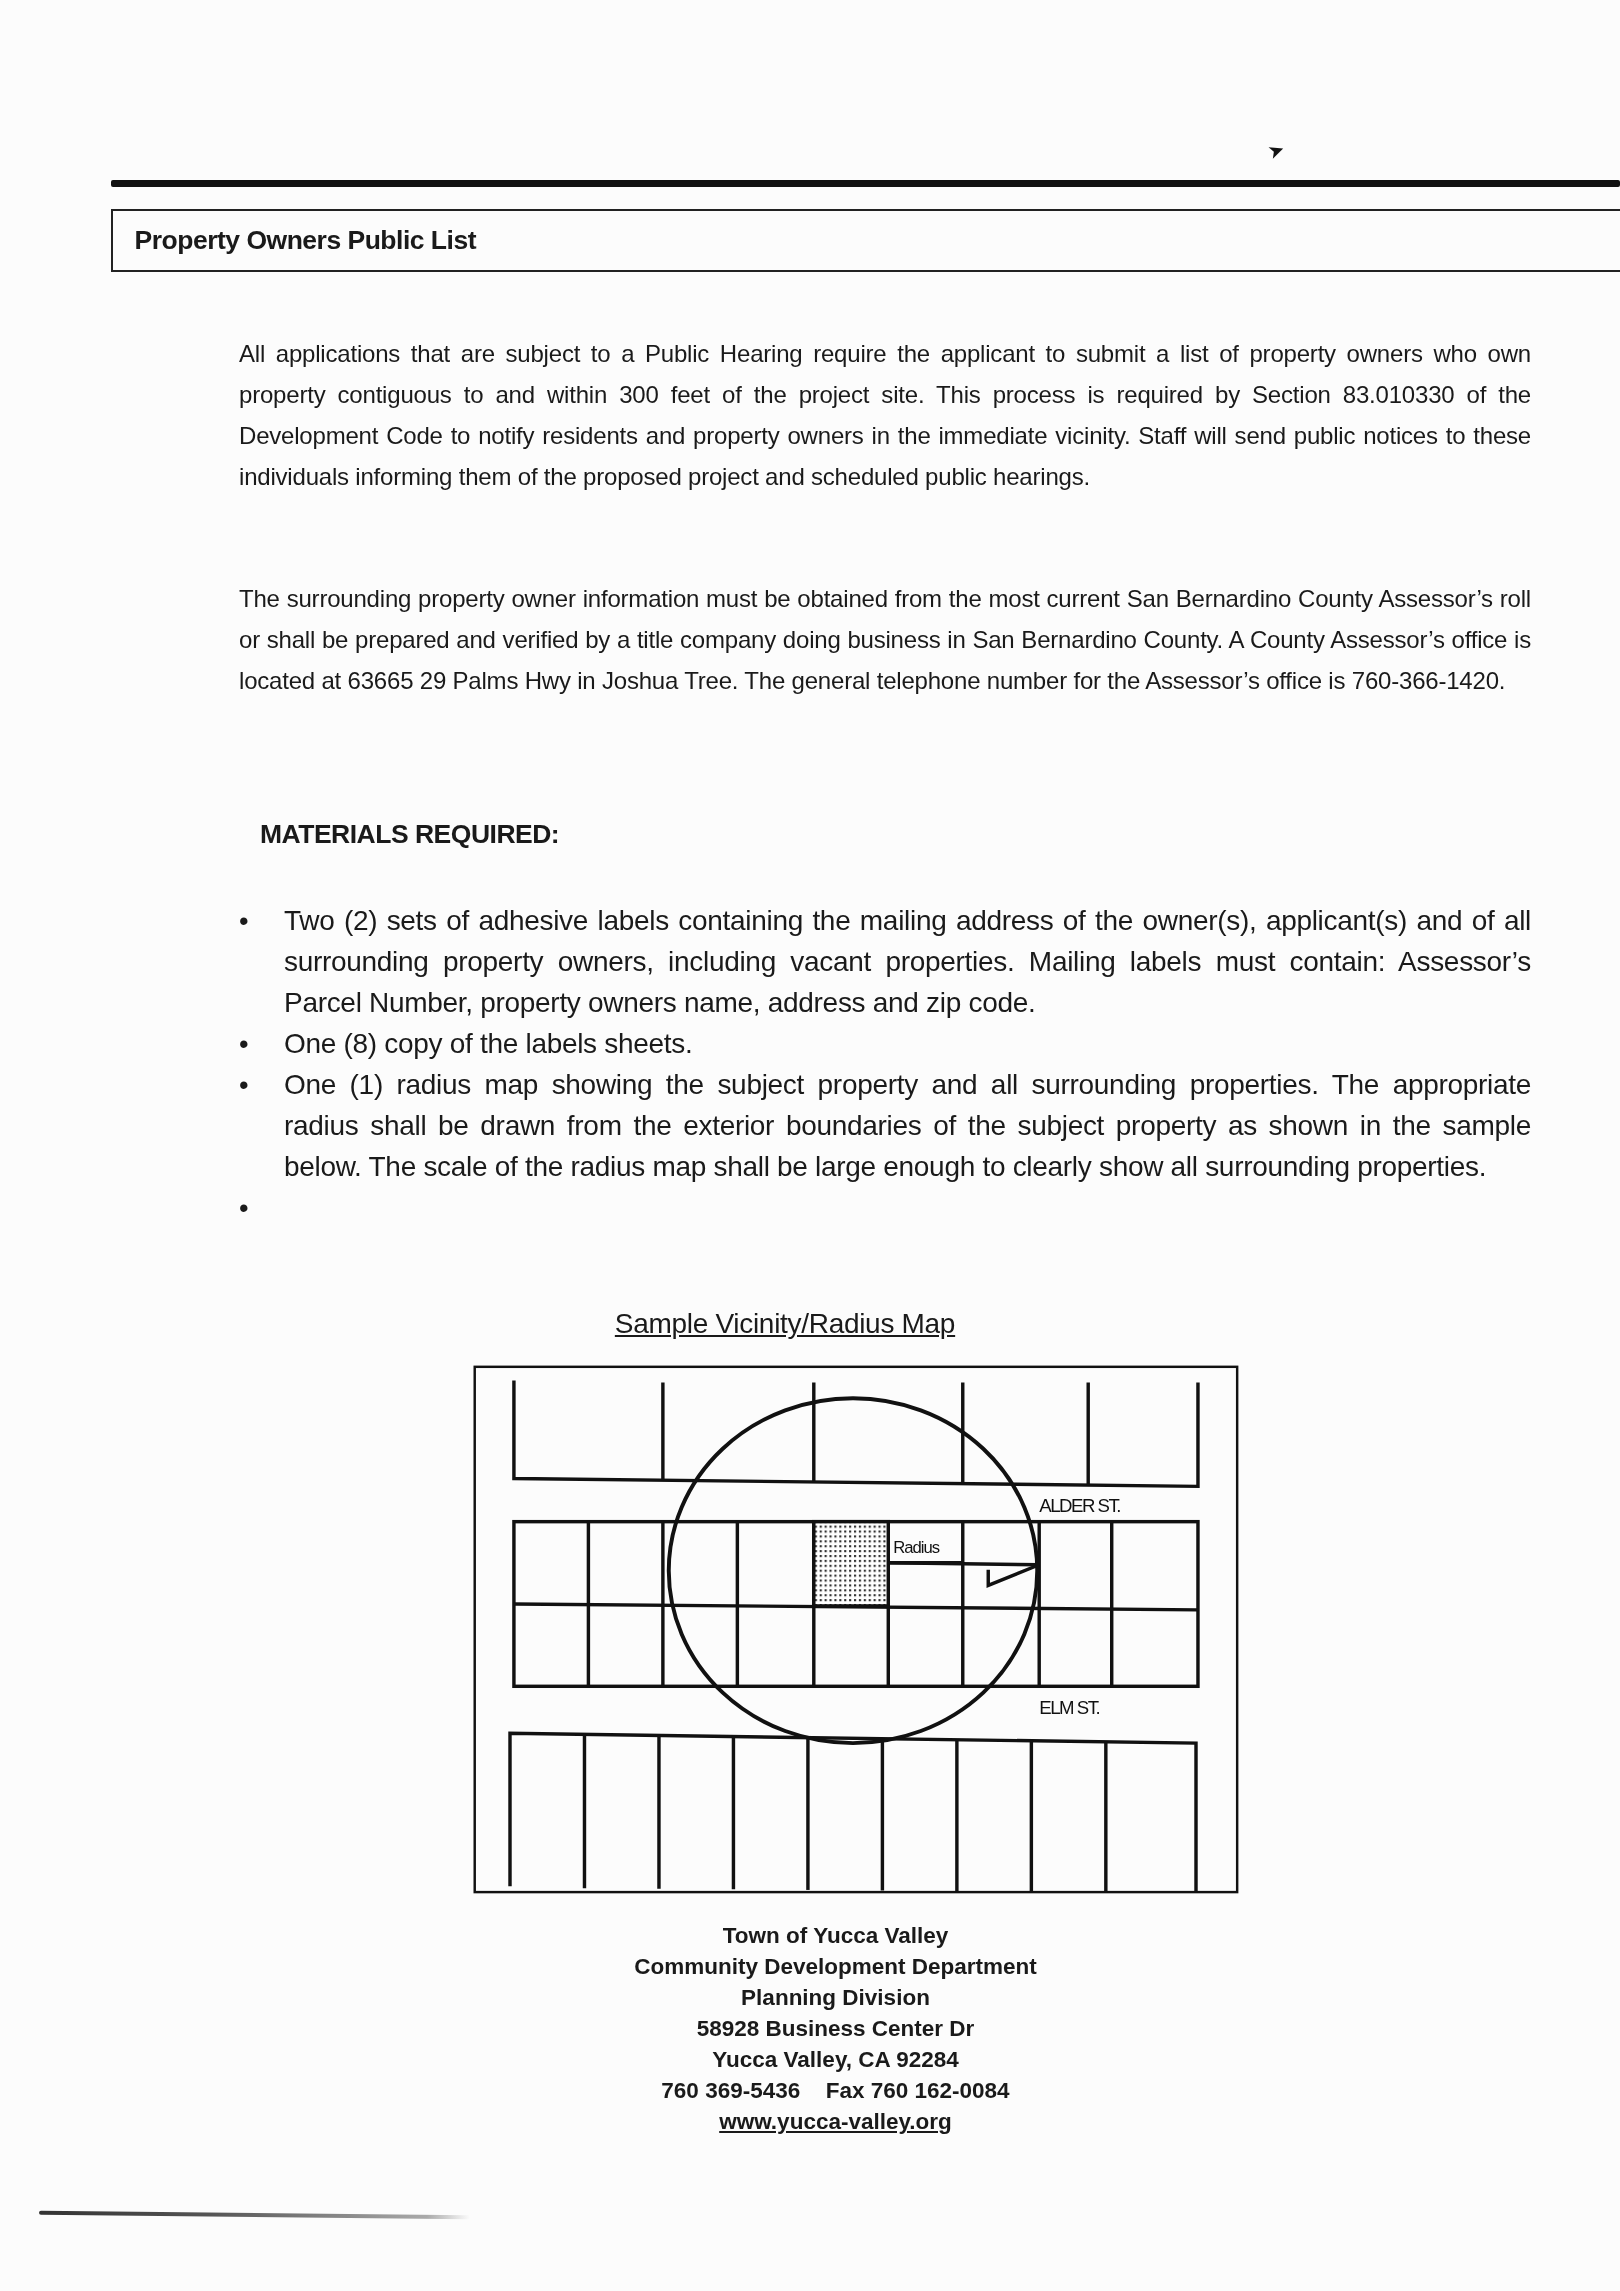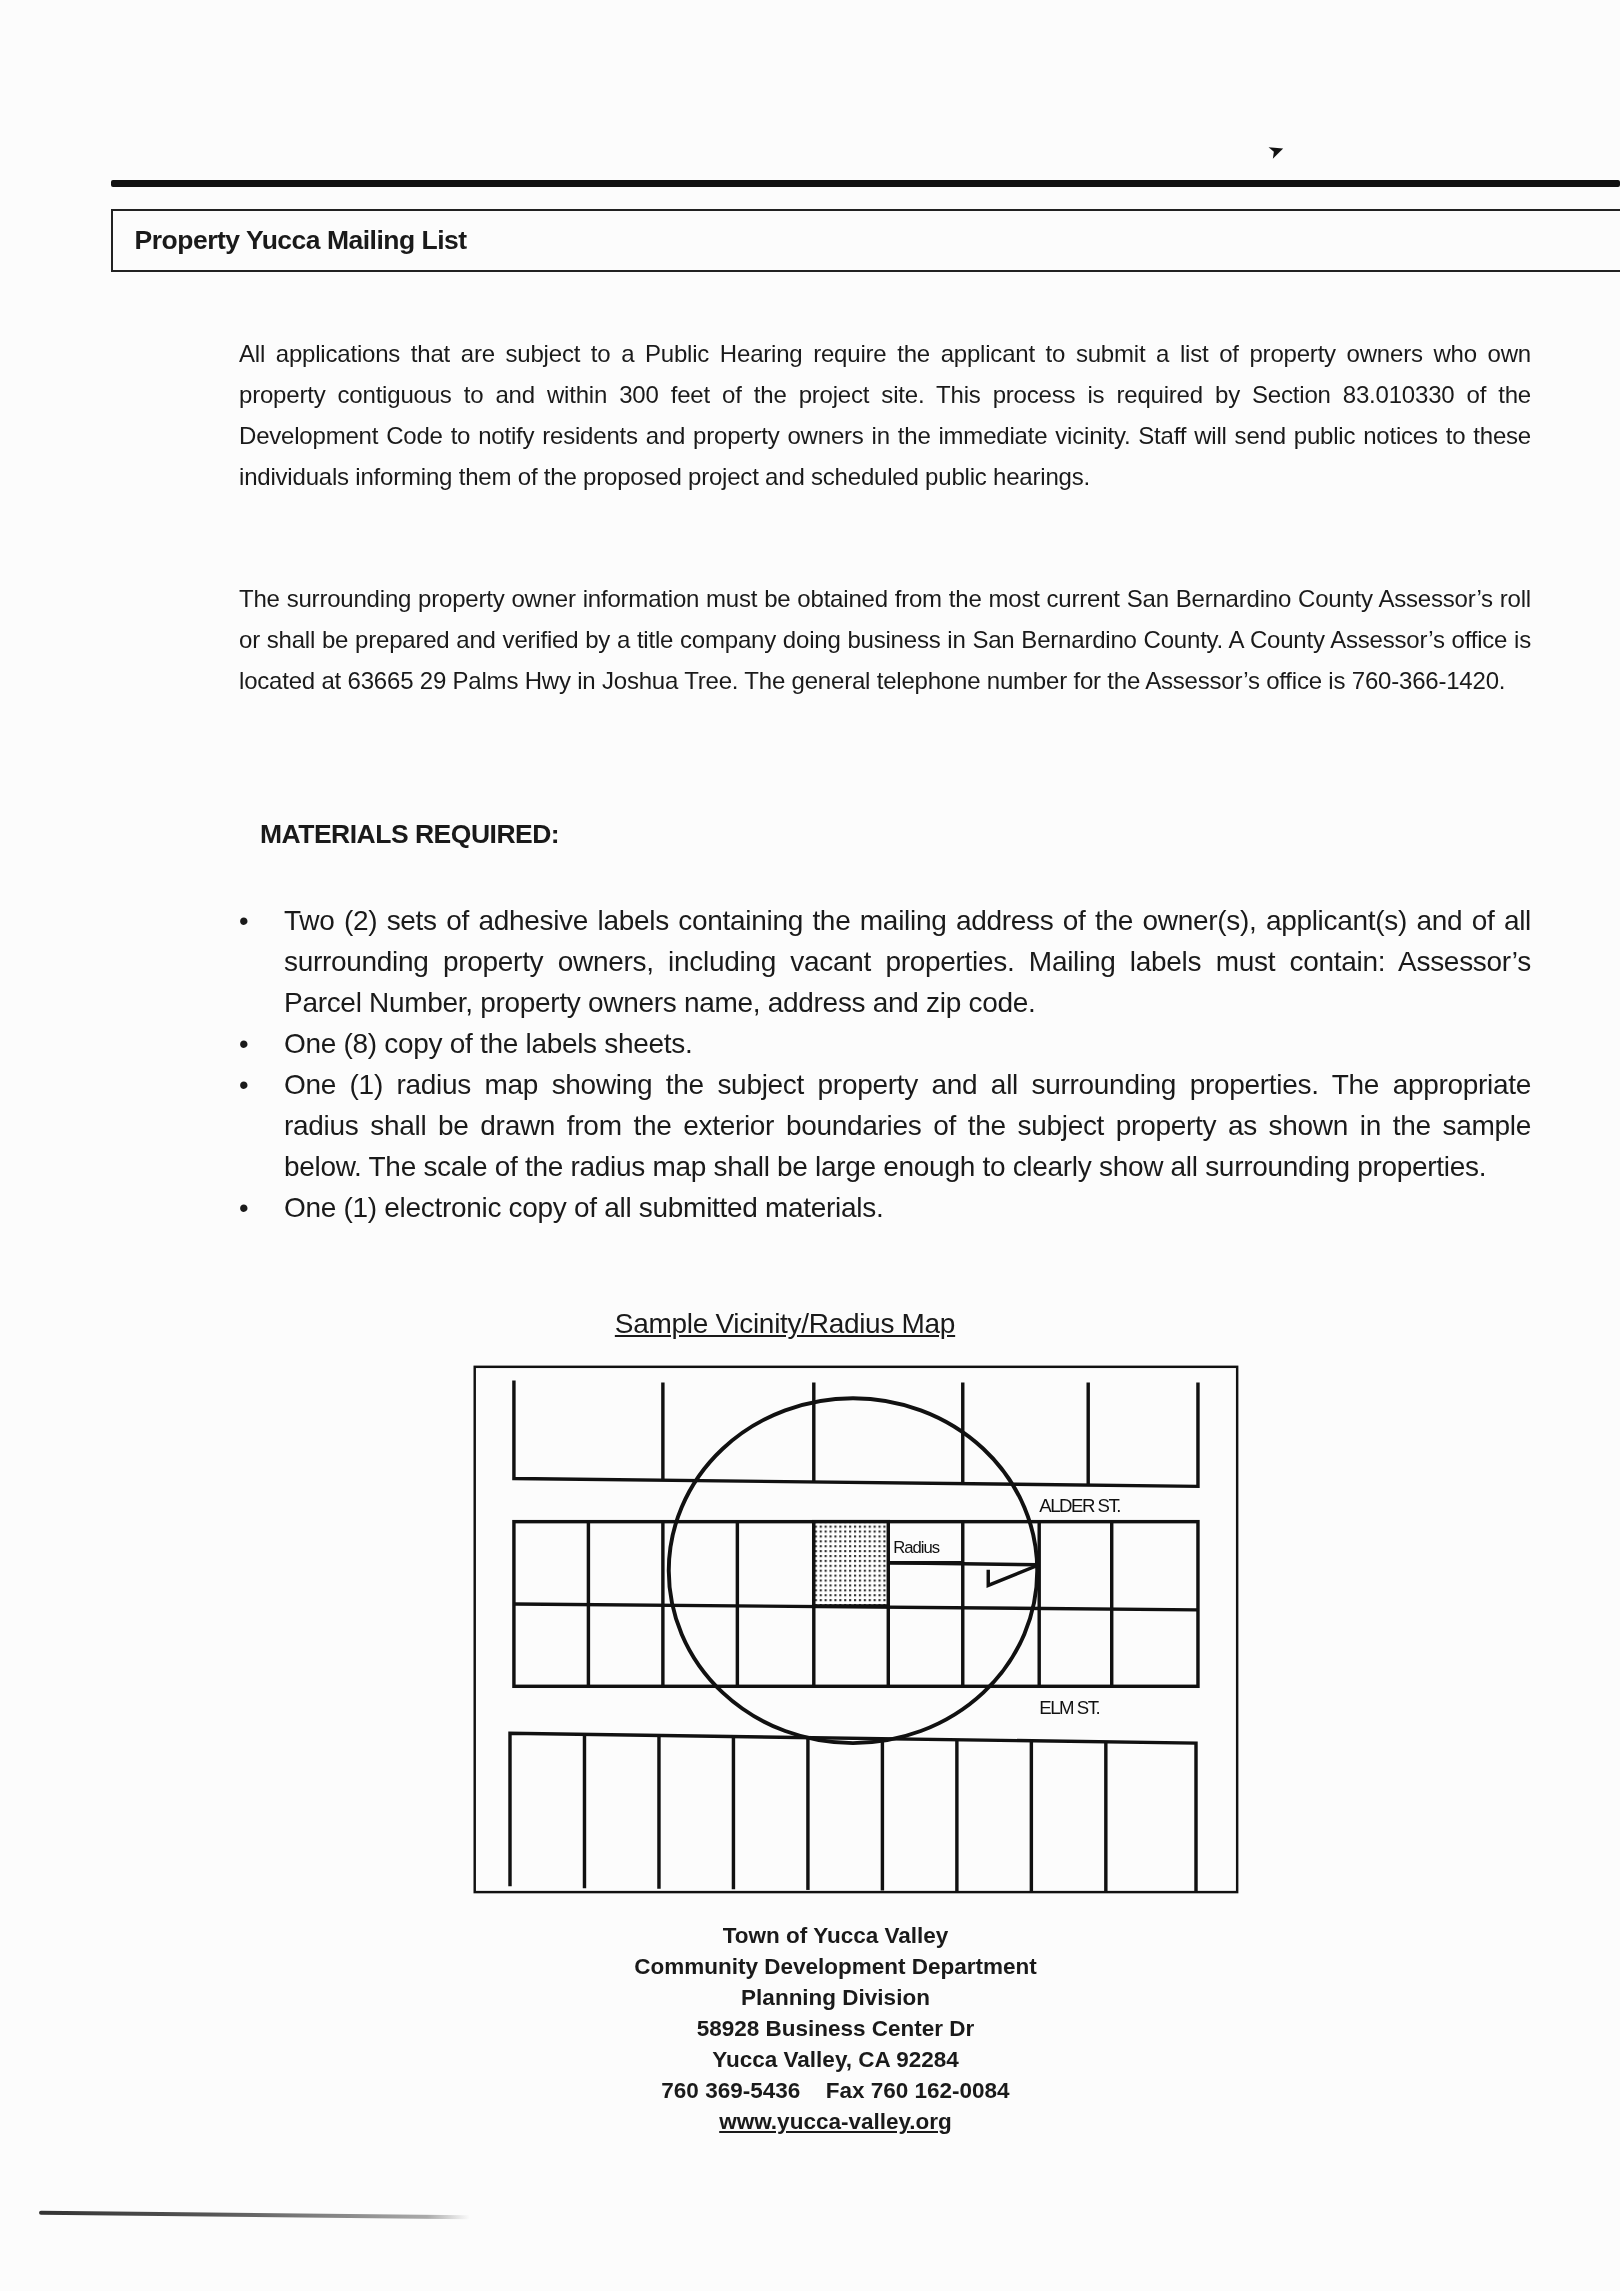--- a/index.html
+++ b/index.html
@@ -59,21 +59,21 @@
     transform: rotate(0.6deg); border-radius: 2px;
   }
 </style>
 </head>
 <body>
 
 <div class="arrow-mark">➤</div>
 <div class="top-rule"></div>
 
 <div class="section-header">
-  <div class="section-header-title">Property Yucca Mailing List</div>
+  <div class="section-header-title">Property Owners Public List</div>
 </div>
 
 <p class="para para1" style="margin:0">All applications that are subject to a Public Hearing require the applicant to submit a list of property owners who own property contiguous to and within 300 feet of the project site. This process is required by Section 83.010330 of the Development Code to notify residents and property owners in the immediate vicinity. Staff will send public notices to these individuals informing them of the proposed project and scheduled public hearings.</p>
 <p class="para para2" style="margin:0">The surrounding property owner information must be obtained from the most current San Bernardino County Assessor’s roll or shall be prepared and verified by a title company doing business in San Bernardino County.  A County Assessor’s office is located at 63665 29 Palms Hwy in Joshua Tree.  The general telephone number for the Assessor’s office is 760-366-1420.</p>
 
 <div class="materials-heading">MATERIALS REQUIRED:</div>
 
 <ul class="bullet-list">
   <li>
     <span class="bullet-dot">•</span>
@@ -82,21 +82,20 @@
   <li>
     <span class="bullet-dot">•</span>
     <span>One (8) copy of the labels sheets.</span>
   </li>
   <li>
     <span class="bullet-dot">•</span>
     <span>One (1) radius map showing the subject property and all surrounding properties. The appropriate radius shall be drawn from the exterior boundaries of the subject property as shown in the sample below. The scale of the radius map shall be large enough to clearly show all surrounding properties.</span>
   </li>
   <li>
     <span class="bullet-dot">•</span>
-    <span>One (1) electronic copy of all submitted materials.</span>
   </li>
 </ul>
 
 <div class="map-title">
   <span>Sample Vicinity/Radius Map</span>
 </div>
 
 <svg class="map-svg" width="784" height="549" viewBox="0 0 800 560">
   <defs>
     <pattern id="dots" width="5" height="5" patternUnits="userSpaceOnUse">

